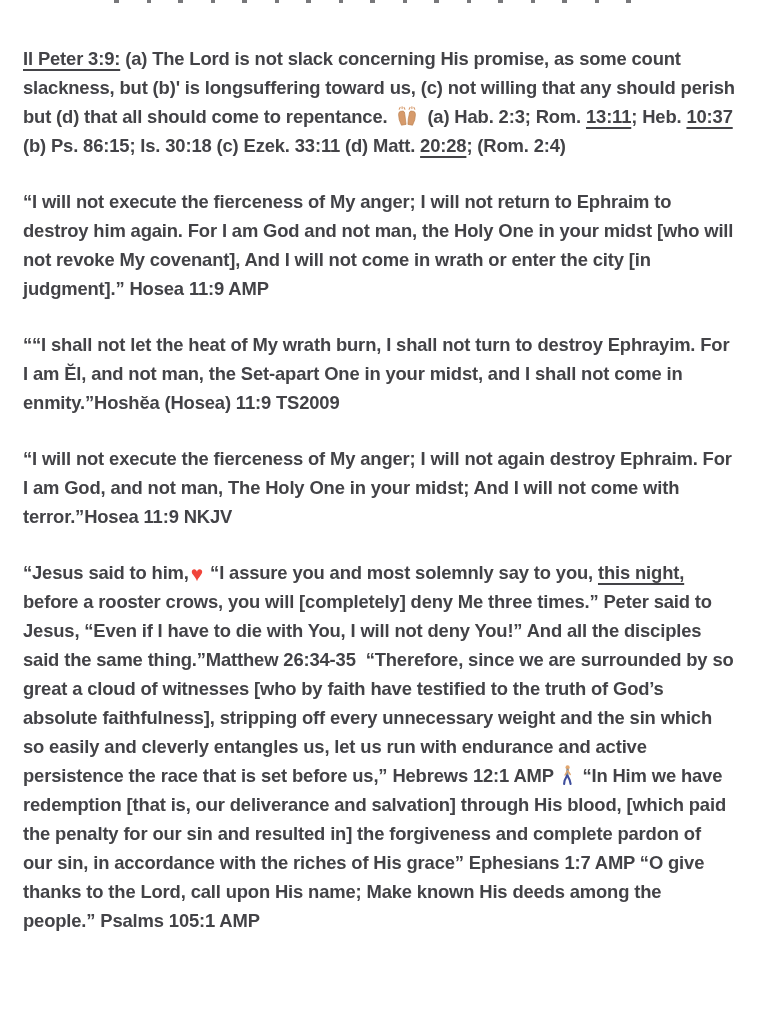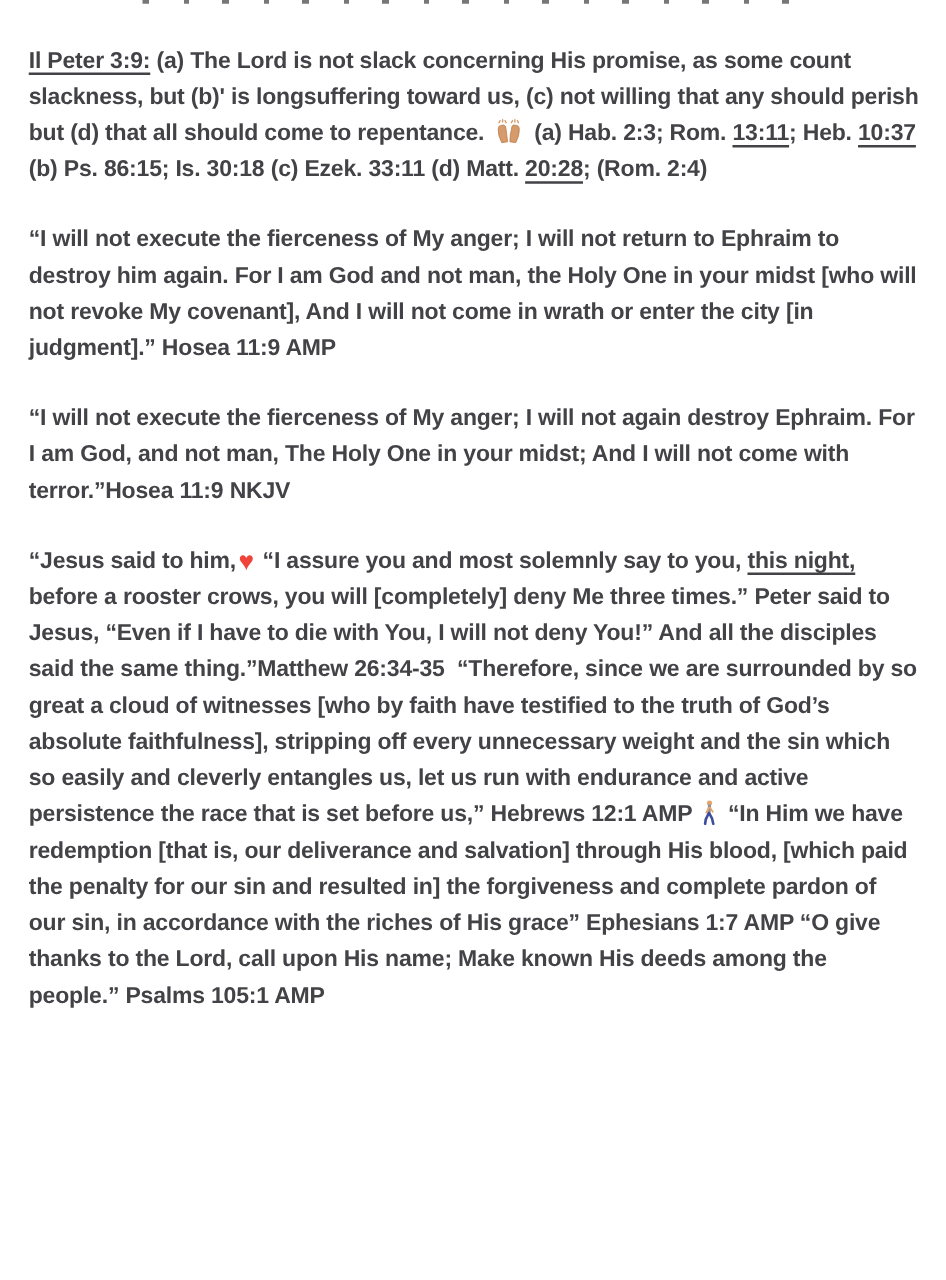--- a/index.html
+++ b/index.html
@@ -33,21 +33,21 @@
     top: 33px;
     left: 23px;
     right: 22px;
     color: #434347;
     font-size: 18.4px;
     font-weight: 600;
     line-height: 29px;
     letter-spacing: -0.15px;
   }
   .content p {
-    margin: 0 0 27px 0;
+    margin: 11px 0 27px 0;
     white-space: pre-wrap;
   }
   .u {
     text-decoration: underline;
     text-decoration-thickness: 1.5px;
     text-underline-offset: 4px;
   }
   .emoji-heart {
     color: #f0443b;
     font-size: 21px;
@@ -74,20 +74,21 @@
           <g stroke="#d69a6b" stroke-width="1.1" stroke-linecap="round" fill="none">
             <path d="M4.2 3.2 L5.1 1.4"></path>
             <path d="M7.1 2.6 L7.1 0.7"></path>
             <path d="M9.9 3.2 L9 1.4"></path>
             <path d="M14.1 3.2 L15 1.4"></path>
             <path d="M16.9 2.6 L16.9 0.7"></path>
             <path d="M19.8 3.2 L18.9 1.4"></path>
           </g>
         </svg><span> (a) Hab. 2:3; Rom. </span><span class="u">13:11</span><span>; Heb. </span><span class="u">10:37</span><span> (b) Ps. 86:15; Is. 30:18 (c) Ezek. 33:11 (d) Matt. </span><span class="u">20:28</span><span>; (Rom. 2:4)</span></p>
     <p><span>“I will not execute the fierceness of My anger; I will not return to Ephraim to destroy him again. For I am God and not man, the Holy One in your midst [who will not revoke My covenant], And I will not come in wrath or enter the city [in judgment].” Hosea 11:9 AMP</span></p>
+    <p><span>““I shall not let the heat of My wrath burn, I shall not turn to destroy Ephrayim. For I am Ĕl, and not man, the Set-apart One in your midst, and I shall not come in enmity.”Hoshĕa (Hosea) 11:9 TS2009</span></p>
     <p><span>“I will not execute the fierceness of My anger; I will not again destroy Ephraim. For I am God, and not man, The Holy One in your midst; And I will not come with terror.”Hosea 11:9 NKJV</span></p>
     <p><span>“Jesus said to him,</span><span class="emoji-heart">♥</span><span> “I assure you and most solemnly say to you, </span><span class="u">this night,</span><span> before a rooster crows, you will [completely] deny Me three times.” Peter said to Jesus, “Even if I have to die with You, I will not deny You!” And all the disciples said the same thing.”Matthew 26:34-35  “Therefore, since we are surrounded by so great a cloud of witnesses [who by faith have testified to the truth of God’s absolute faithfulness], stripping off every unnecessary weight and the sin which so easily and cleverly entangles us, let us run with endurance and active persistence the race that is set before us,” Hebrews 12:1 AMP </span><svg class="inline-emoji" width="13" height="20" viewBox="0 0 13 20">
           <circle cx="6.6" cy="2.4" r="2.1" fill="#e2a76f"></circle>
           <path d="M6.6 4.8 L6.1 11" stroke="#8a8f98" stroke-width="2.6" stroke-linecap="round" fill="none"></path>
           <path d="M6.3 6 L4.1 10" stroke="#e2a76f" stroke-width="1.5" stroke-linecap="round" fill="none"></path>
           <path d="M6.9 6 L9.2 9.4" stroke="#e2a76f" stroke-width="1.5" stroke-linecap="round" fill="none"></path>
           <path d="M6 10.6 L3.6 15.6 L3.1 19" stroke="#3f4e9c" stroke-width="2.1" stroke-linecap="round" fill="none"></path>
           <path d="M6.4 10.6 L8.6 14.8 L9.6 19" stroke="#3f4e9c" stroke-width="2.1" stroke-linecap="round" fill="none"></path>
         </svg><span> “In Him we have redemption [that is, our deliverance and salvation] through His blood, [which paid the penalty for our sin and resulted in] the forgiveness and complete pardon of our sin, in accordance with the riches of His grace” Ephesians 1:7 AMP “O give thanks to the Lord, call upon His name; Make known His deeds among the people.” Psalms 105:1 AMP</span></p>
   </div>

